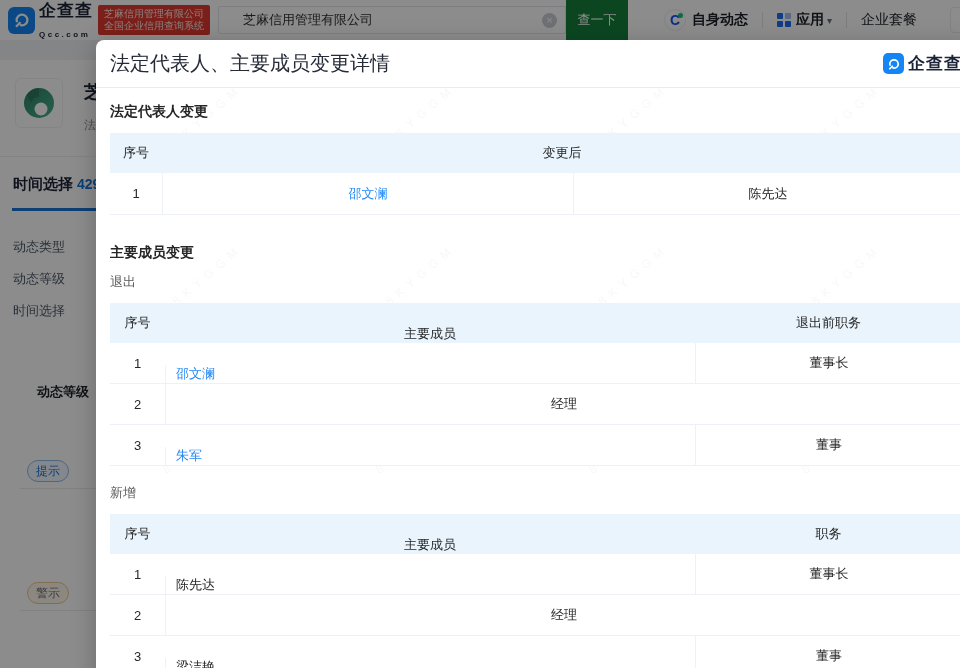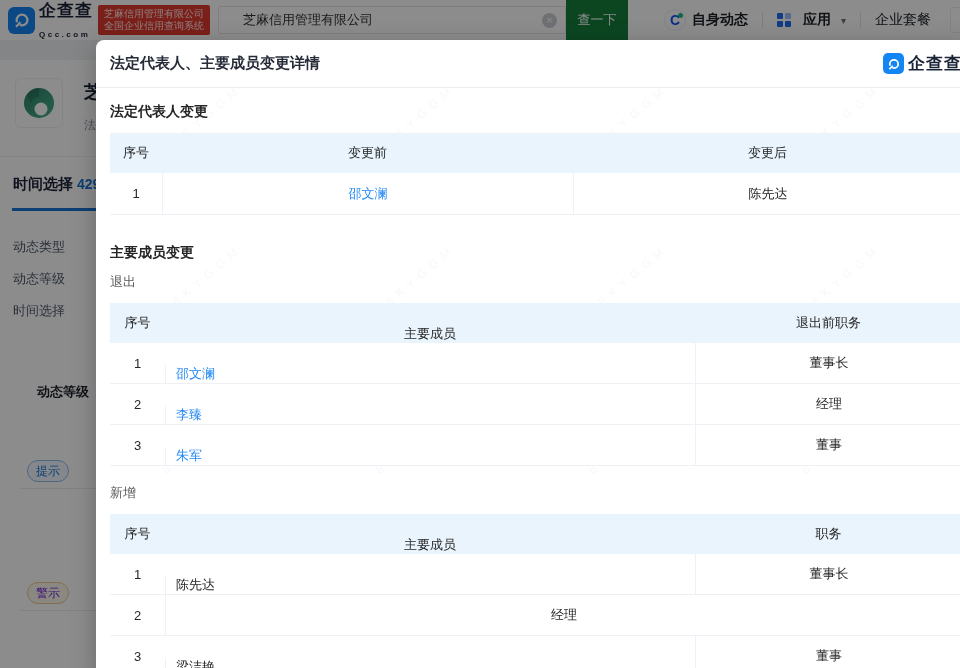--- a/index.html
+++ b/index.html
@@ -31,21 +31,21 @@
   .tb-right { display:flex; align-items:center; margin-left:36px; }
   .zhibi { display:flex; align-items:center; cursor:pointer; }
   .zhibi-ic { width:22px; height:22px; border-radius:50%; background:#fff;
     box-shadow:0 0 0 1px #eef1f6 inset; position:relative;
     display:flex; align-items:center; justify-content:center;
     color:#1554f6; font-weight:800; font-size:14px; }
   .zhibi-ic .dot { position:absolute; right:3px; top:4px; width:5px; height:5px;
     border-radius:50%; background:#17c08a; }
   .zhibi-label { margin-left:6px; font-size:14px; font-weight:700; color:#1d2129; }
   .vsep { width:1px; height:16px; background:#e2e4ea; margin:0 14px; }
-  .apps { display:flex; align-items:center; cursor:pointer;gap:7px; }
+  .apps { display:flex; align-items:center; cursor:pointer; }
   .grid-ic { width:14px; height:14px; display:grid; grid-template-columns:6px 6px;
     grid-template-rows:6px 6px; gap:2px; }
   .grid-ic i { border-radius:1px; background:#1d6ef2; }
   .grid-ic i.lt { background:#9fc2fb; }
   .apps-label { margin-left:5px; font-size:14px; font-weight:700; color:#1d2129; }
   .caret { margin-left:3px; font-size:10px; color:#6b7280; }
   .pkg { font-size:14px; color:#1d2129; cursor:pointer; }
   .sliver { position:absolute; right:-6px; top:7px; width:16px; height:26px;
     background:#fff; border:1px solid #ededed; border-radius:4px; }
 
@@ -62,38 +62,38 @@
   .tab-self { position:absolute; left:13px; top:135px; font-size:15px; font-weight:700; color:#1b2337; }
   .tab-count { color:#1673d2; font-weight:700; font-size:14px; margin-left:4px; }
   .tab-underline { position:absolute; left:12px; top:168px; width:86px; height:3px; background:#1673d2; }
   .filters { position:absolute; left:0; top:174px; width:960px; height:146px; background:#fff; }
   .flt { position:absolute; left:13px; font-size:13px; color:#4e5969; }
   .panelB { position:absolute; left:0; top:320px; width:960px; height:308px; background:#fff; }
   .lvl-label { position:absolute; left:37px; top:343px; font-size:13px; font-weight:700; color:#1d2129; }
   .badge { position:absolute; font-size:12px; padding:2px 8px; border-radius:11px; line-height:16px; }
   .badge.tip { left:27px; top:420px; color:#1673d2; border:1px solid #8fbcе9;
     border:1px solid #8fbce9; background:#f0f7ff; }
-  .badge.warn { left:27px; top:542px; color:#6d28d9; border:1px solid #edc88e; background:#fdf6ec; }
+  .badge.warn { left:27px; top:542px; color:#737373; border:1px solid #edc88e; background:#fdf6ec; }
   .hline { position:absolute; left:20px; width:76px; height:1px; background:#ececec; }
 
   
   .overlay { position:absolute; inset:0; background:rgba(0,0,0,0.45); z-index:2; }
 
   
   .modal { position:absolute; left:96px; top:40px; width:880px; height:640px;
     background:#fff; border-radius:8px 0 0 0; z-index:3; overflow:hidden;
     box-shadow:0 6px 24px rgba(0,0,0,.25); }
   .wm { position:absolute; inset:0; z-index:0; pointer-events:none;
     display:flex; flex-wrap:wrap; overflow:hidden; }
   .wm span { width:213px; height:158px; display:flex; align-items:center; justify-content:center;
     transform:rotate(-40deg); font-size:12px; letter-spacing:6px; color:#6e7e96; opacity:.055;
     white-space:nowrap; }
   .m-head { position:relative; z-index:1; height:48px; display:flex; align-items:center;
     padding:0 14px; border-bottom:1px solid #ececec; }
-  .m-title { font-size:15px; font-weight:700; color:#262b38; }
+  .m-title { font-size:20px; font-weight:400; color:#262b38; }
   .m-brand { margin-left:auto; display:flex; align-items:center; }
   .m-brand .qcc-ic { width:21px; height:21px; border-radius:5px; }
   .m-brand .t { margin-left:4px; font-size:17px; font-weight:800; color:#1b2337; letter-spacing:1px; }
   .m-body { position:relative; z-index:1; padding:0 14px; }
   .sec-h { font-size:14px; font-weight:700; color:#262626; }
   .sec-h.first { margin-top:15px; }
   .sec-h.second { margin-top:29px; }
   .sub-label { margin-top:11px; font-size:13px; color:#595959; }
 
   .tbl { margin-top:12px; width:100%; }
@@ -232,21 +232,20 @@
         <span class="t">企查查</span>
       </div>
     </div>
 
     <div class="m-body">
 
       <div class="sec-h first">法定代表人变更</div>
       <div class="tbl tbl1">
         <div class="trow head">
           <div class="c c1">序号</div>
-          <div class="c c2">变更前</div>
           <div class="c c3">变更后</div>
         </div>
         <div class="trow body">
           <div class="c c1">1</div>
           <div class="c c2">
             <a class="lnk">邵文澜</a>
           </div>
           <div class="c c3">陈先达</div>
         </div>
       </div>
@@ -262,23 +261,20 @@
         </div>
         <div class="trow body">
           <div class="c c1">1</div>
           <div class="c c2">
               <a class="lnk">邵文澜</a>
             </div>
           <div class="c c3">董事长</div>
         </div>
         <div class="trow body">
           <div class="c c1">2</div>
-          <div class="c c2">
-              <a class="lnk">李臻</a>
-            </div>
           <div class="c c3">经理</div>
         </div>
         <div class="trow body">
           <div class="c c1">3</div>
           <div class="c c2">
               <a class="lnk">朱军</a>
             </div>
           <div class="c c3">董事</div>
         </div>
       </div>

